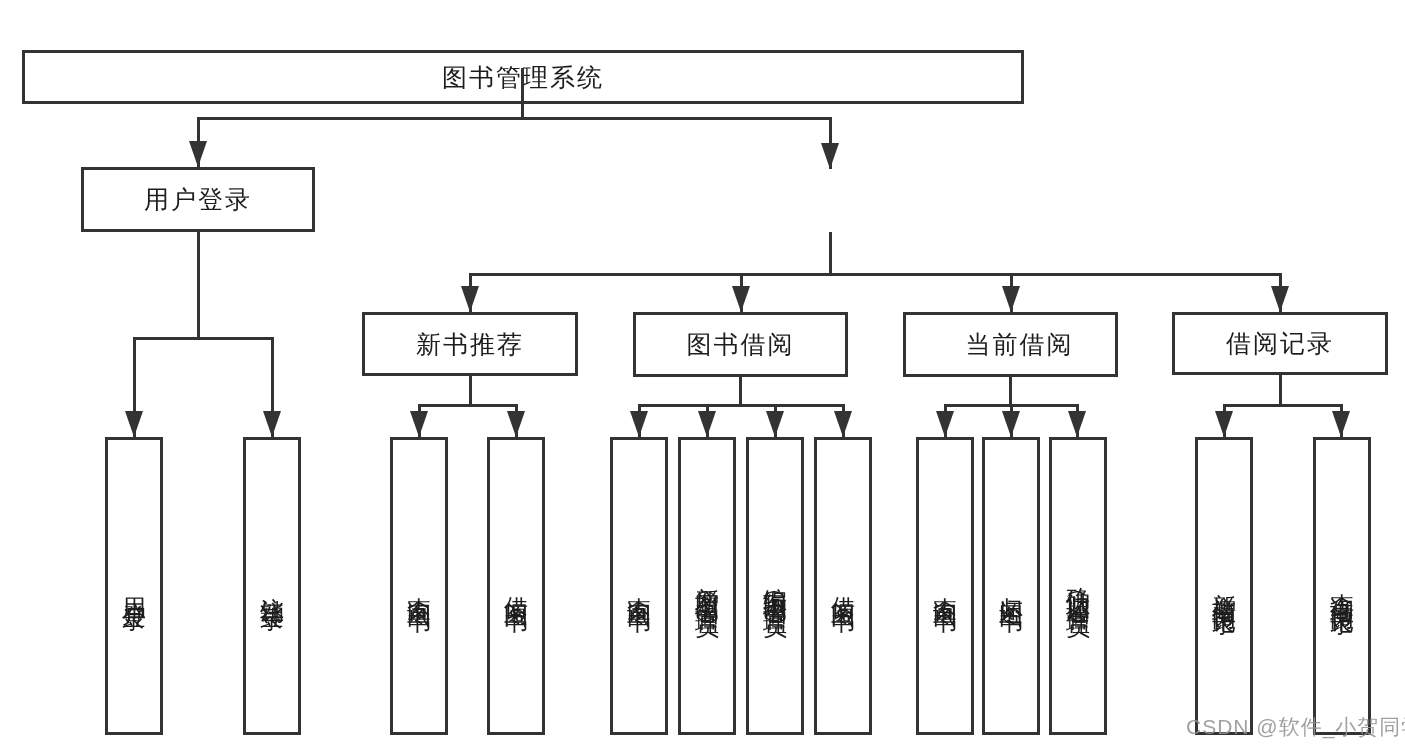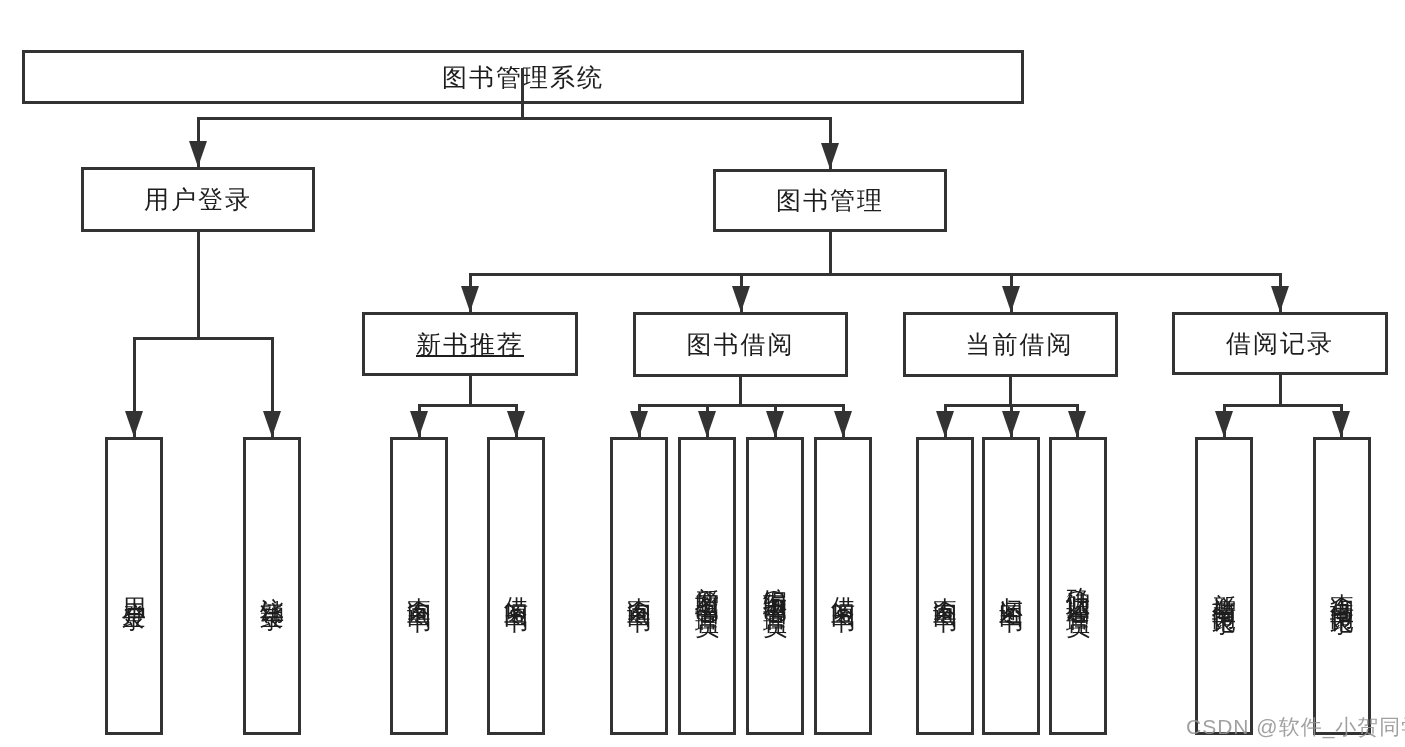--- a/index.html
+++ b/index.html
@@ -59,41 +59,40 @@
   <div class="box hbox" style="left:22px; top:14px; width:1002px; height:54px;margin-top:36px;">图书管理系统</div>
 
   <div class="line" style="left:521px; top:68px; width:3px; height:52px;"></div>
   <div class="line" style="left:197px; top:117px; width:635px; height:3px;"></div>
   <div class="line" style="left:197px; top:117px; width:3px; height:50px;"></div>
   <div class="arrow" style="left:189px; top:141px;"></div>
   <div class="line" style="left:829px; top:117px; width:3px; height:52px;"></div>
   <div class="arrow" style="left:821px; top:143px;"></div>
 
   <div class="box hbox" style="left:81px; top:167px; width:234px; height:65px;">用户登录</div>
-  <div class="box hbox" style="left:713px; top:169px; width:234px; height:63px;">图书管理</div>
 
   <div class="line" style="left:197px; top:232px; width:3px; height:108px;"></div>
   <div class="line" style="left:133px; top:337px; width:141px; height:3px;"></div>
   <div class="line" style="left:133px; top:337px; width:3px; height:100px;"></div>
   <div class="arrow" style="left:125px; top:411px;"></div>
   <div class="line" style="left:271px; top:337px; width:3px; height:100px;"></div>
   <div class="arrow" style="left:263px; top:411px;"></div>
 
   <div class="line" style="left:829px; top:232px; width:3px; height:44px;"></div>
   <div class="line" style="left:469px; top:273px; width:813px; height:3px;"></div>
   <div class="line" style="left:469px; top:273px; width:3px; height:39px;"></div>
   <div class="arrow" style="left:461px; top:286px;"></div>
   <div class="line" style="left:740px; top:273px; width:3px; height:39px;"></div>
   <div class="arrow" style="left:732px; top:286px;"></div>
   <div class="line" style="left:1010px; top:273px; width:3px; height:39px;"></div>
   <div class="arrow" style="left:1002px; top:286px;"></div>
   <div class="line" style="left:1279px; top:273px; width:3px; height:39px;"></div>
   <div class="arrow" style="left:1271px; top:286px;"></div>
 
-  <div class="box hbox" style="left:362px; top:312px; width:216px; height:64px;text-decoration:underline;">新书推荐</div>
+  <div class="box hbox" style="left:362px; top:312px; width:216px; height:64px;">新书推荐</div>
   <div class="box hbox" style="left:633px; top:312px; width:215px; height:65px;text-align:right;">图书借阅</div>
   <div class="box hbox" style="left:903px; top:312px; width:215px; height:65px;padding-left:18px;">当前借阅</div>
   <div class="box hbox" style="left:1172px; top:312px; width:216px; height:63px;">借阅记录</div>
 
   <div class="line" style="left:469px; top:376px; width:3px; height:31px;"></div>
   <div class="line" style="left:418px; top:404px; width:100px; height:3px;"></div>
   <div class="line" style="left:418px; top:404px; width:3px; height:33px;"></div>
   <div class="arrow" style="left:410px; top:411px;"></div>
   <div class="line" style="left:515px; top:404px; width:3px; height:33px;"></div>
   <div class="arrow" style="left:507px; top:411px;"></div>

